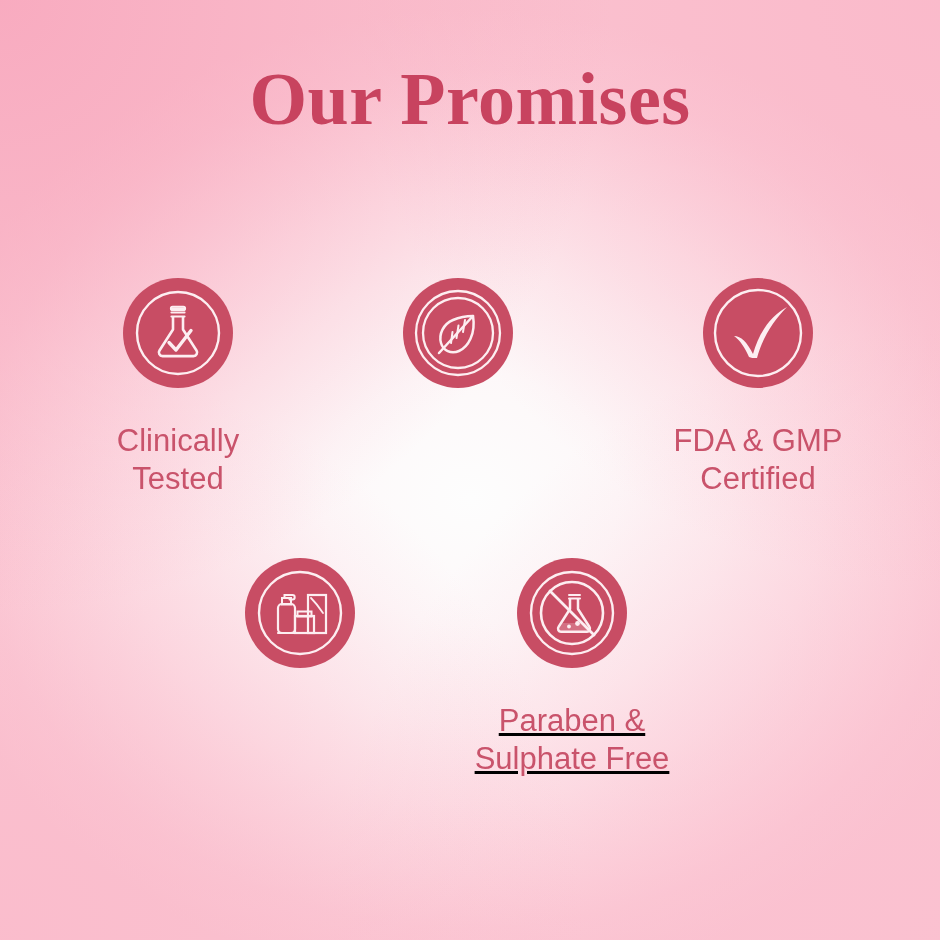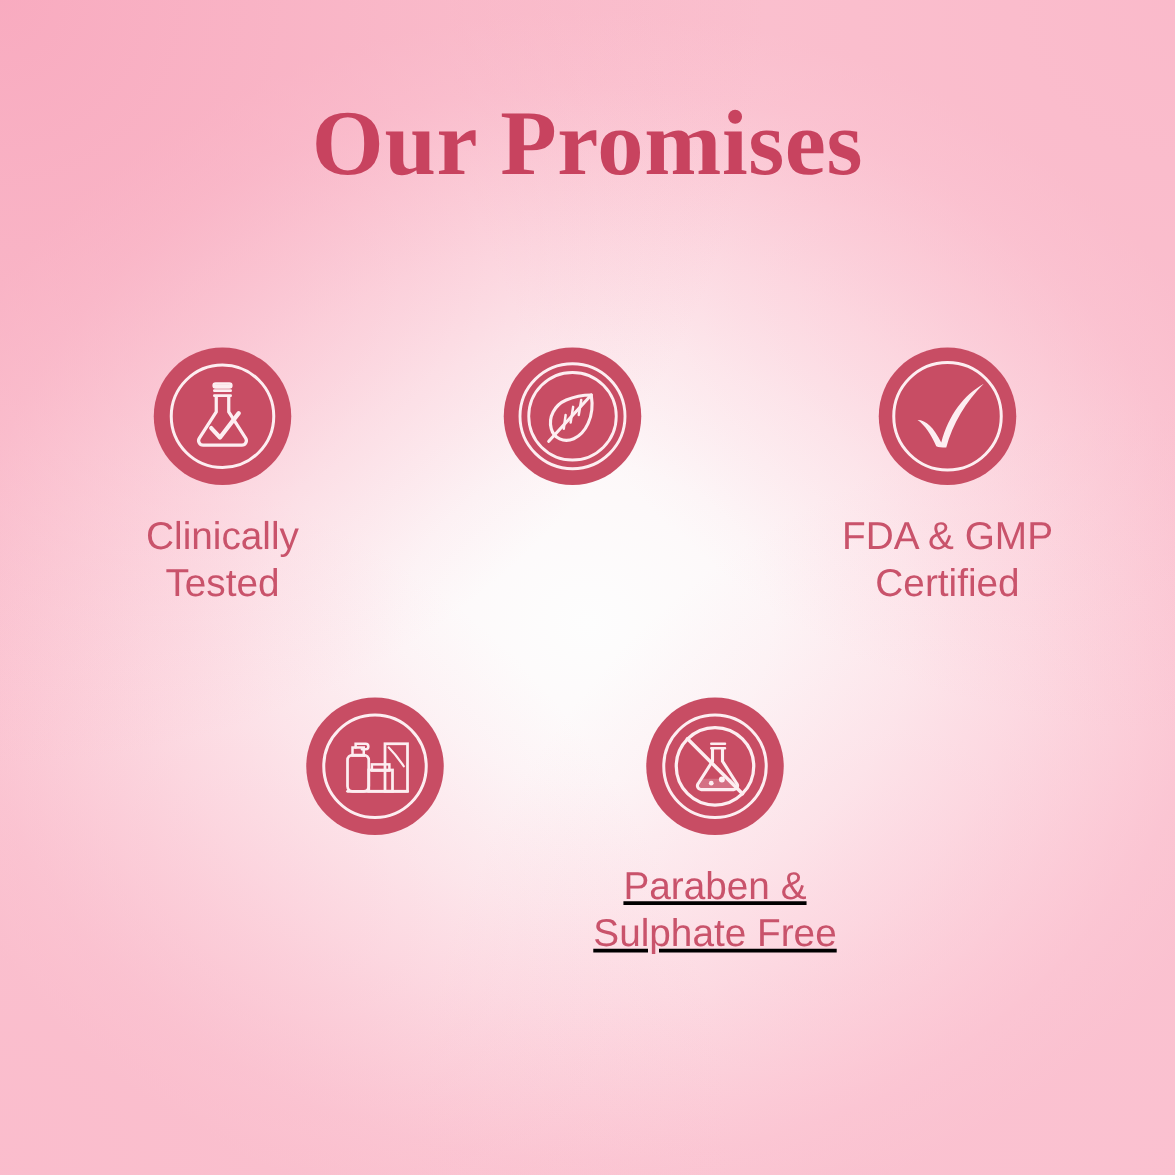--- a/index.html
+++ b/index.html
@@ -46,21 +46,21 @@
 
   #panel-inner {
     position: relative;
     z-index: 2;
     width: 100%;
     height: 100%;
   }
 
   #page-title {
     position: absolute;
-    top: 78px;
+    top: 62px;
     left: 0;
     width: 100%;
     text-align: center;
     font-family: "Liberation Serif", "DejaVu Serif", serif;
     font-weight: bold;
     font-size: 74px;
     line-height: 1;
     letter-spacing: 0.5px;
     color: #c8435f;
   }
@@ -88,21 +88,21 @@
     border-radius: 50%;
     background: #c84d64;
     display: flex;
     align-items: center;
     justify-content: center;
     flex: none;
   }
   .badge svg { display: block; }
 
   .promise-label {
-    margin-top: 22px;
+    margin-top: 34px;
     text-align: center;
     font-family: "Liberation Sans", sans-serif;
     font-size: 31px;
     line-height: 1.22;
     font-weight: 400;
     color: #c9536b;
     white-space: pre-line;
   }
 </style>
 </head>

